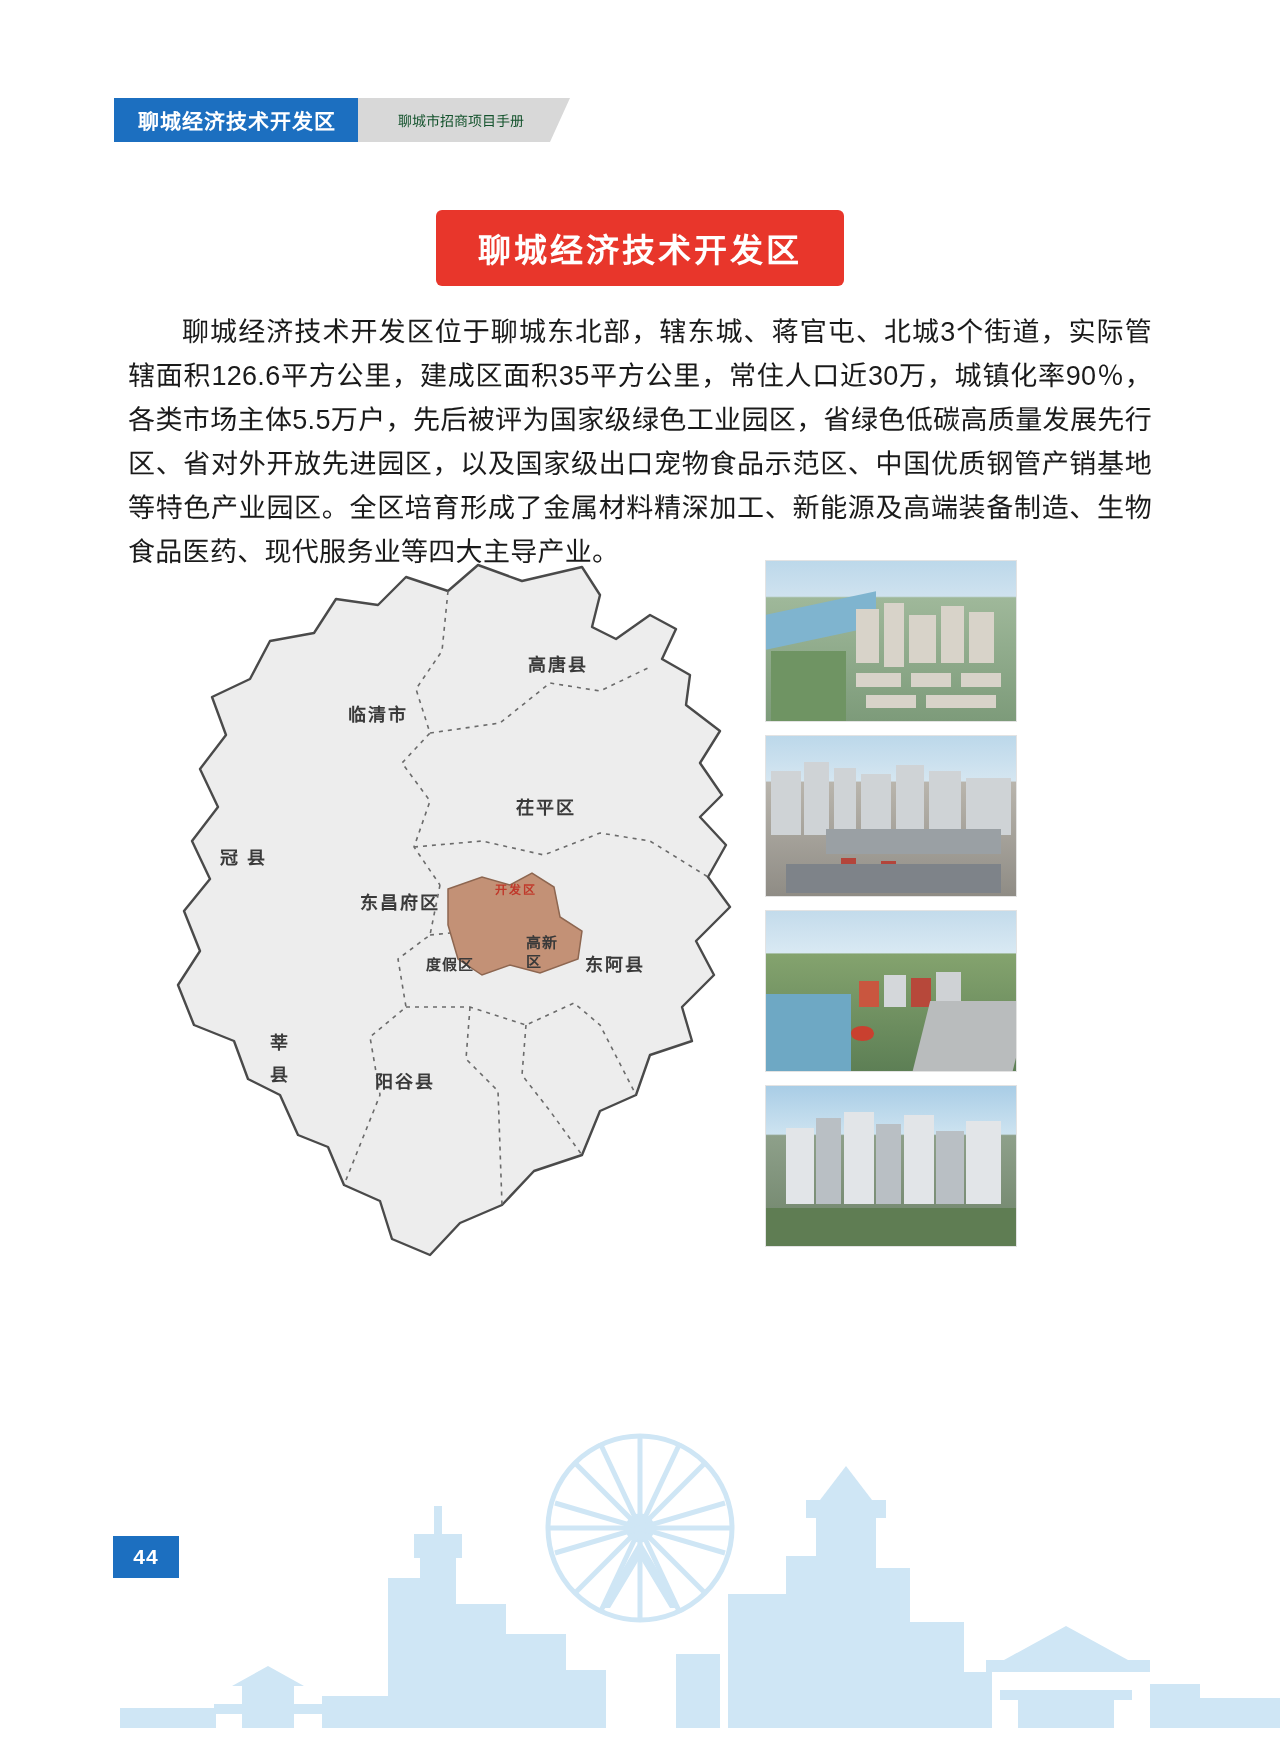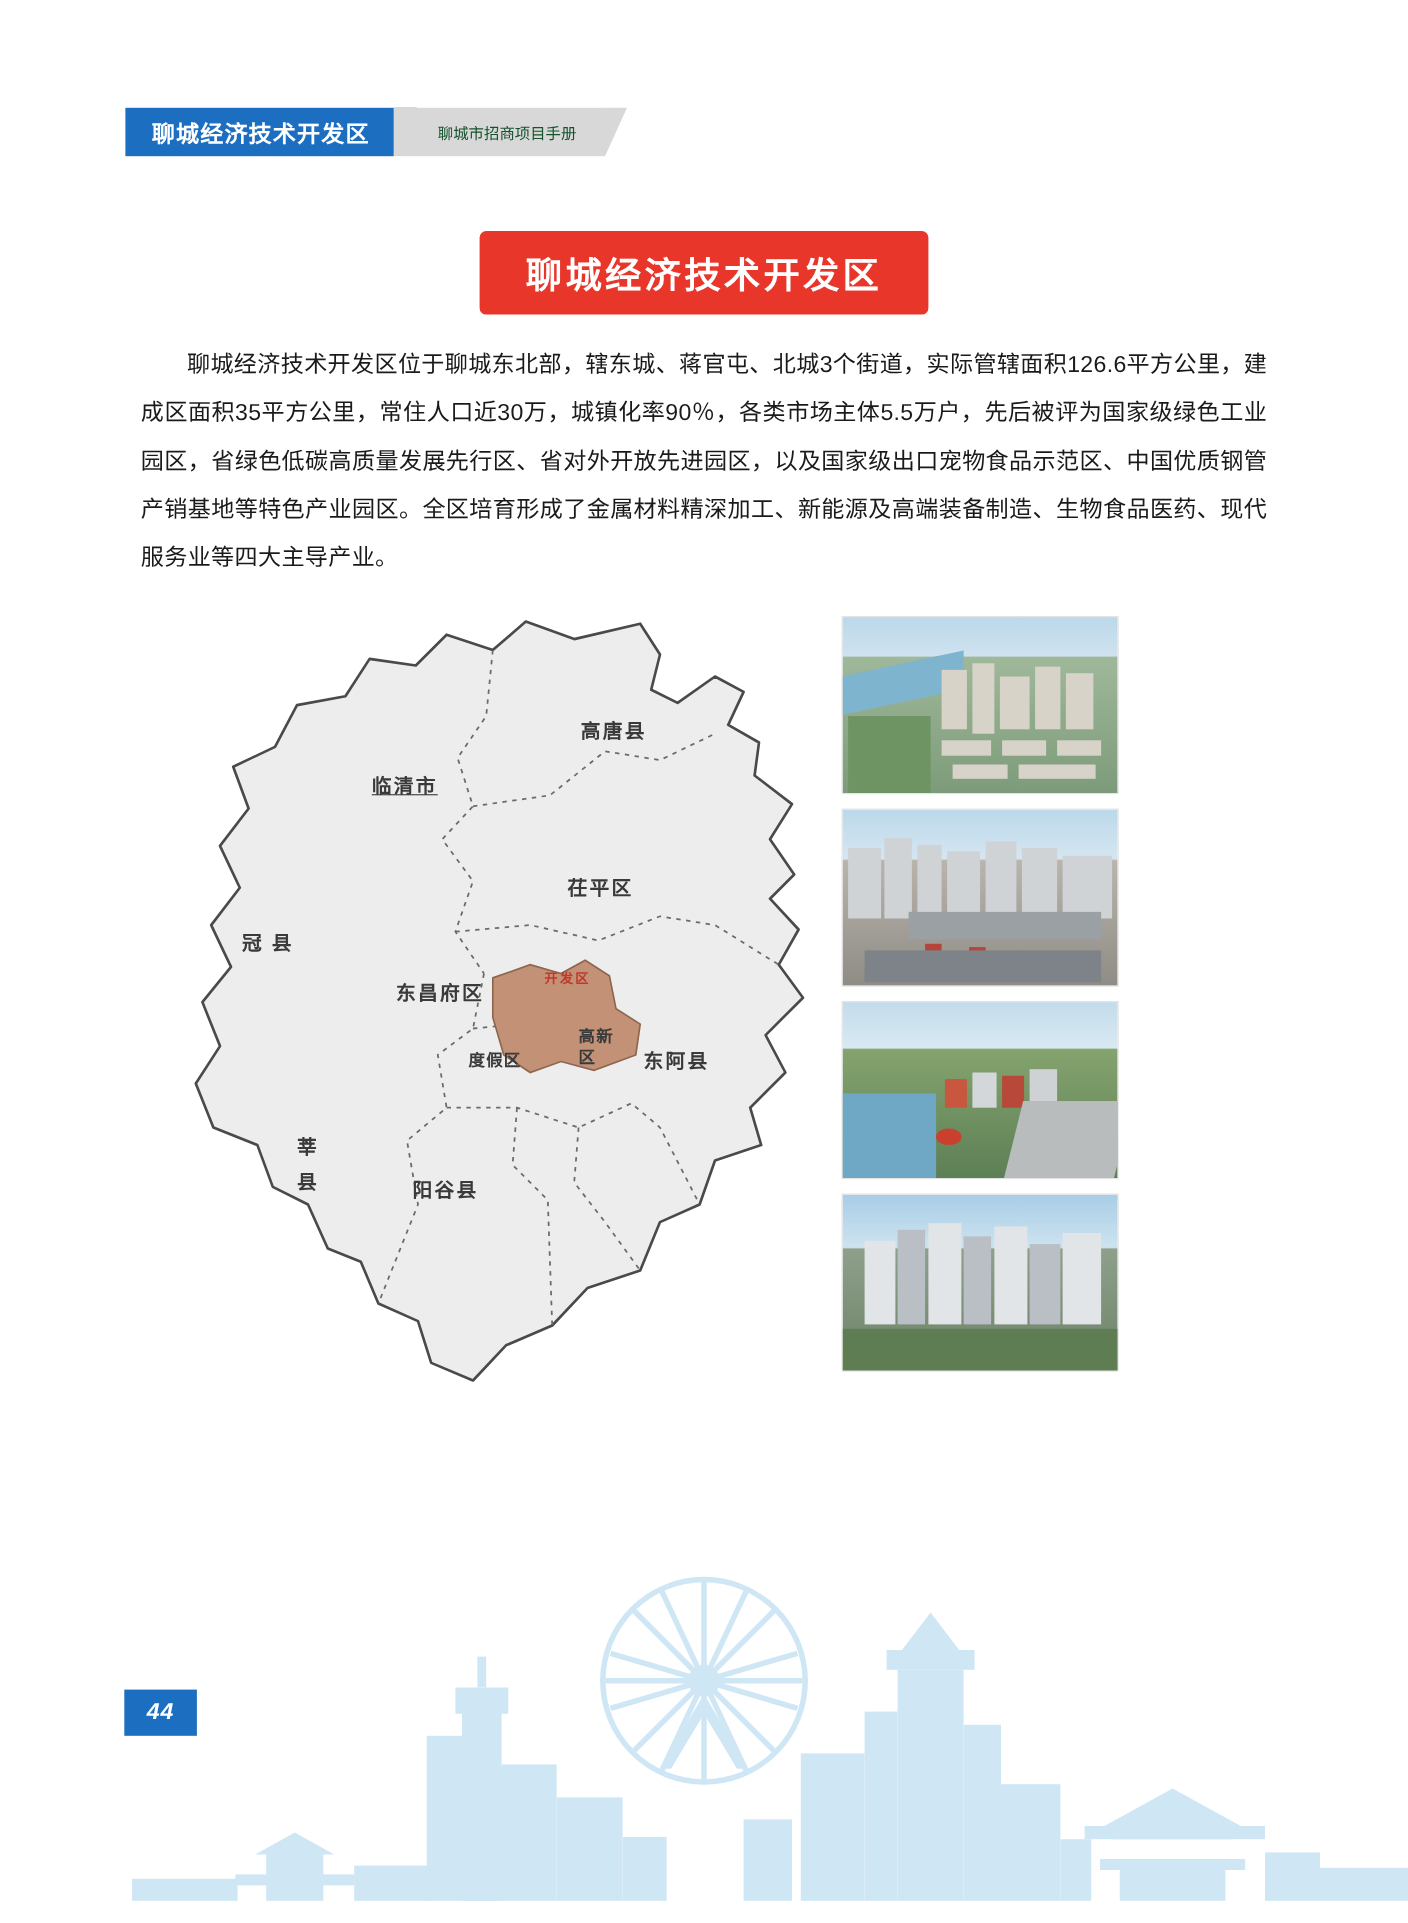--- a/index.html
+++ b/index.html
@@ -85,21 +85,21 @@
     border-radius: 6px;
     white-space: nowrap;
   }
 
   
   .body-text {
     position: absolute;
     top: 310px;
     left: 128px;
     width: 1024px;
-    font-size: 21px;
+    font-size: 27px;
     line-height: 44px;
     color: #1a1a1a;
     text-align: justify;
     text-indent: 2em;
     letter-spacing: 0.3px;
   }
 
   
   .map-wrap {
     position: absolute;
@@ -191,21 +191,20 @@
     width: 66px;
     height: 42px;
     background: #1C6FC0;
     color: #fff;
     font-size: 21px;
     font-weight: bold;
     display: flex;
     align-items: center;
     justify-content: center;
     letter-spacing: 1px;
-    font-style: italic;
   }
 </style>
 </head>
 <body>
 
 <div class="header">
   <div class="header-tab">
     <span class="header-accent"></span>
     <span>聊城经济技术开发区</span>
   </div>
@@ -240,21 +239,21 @@
       <path d="M276 452 L340 452 L396 470 L444 448 L470 470 L506 540"></path>
       <path d="M396 470 L392 520 L420 556 L452 600"></path>
       <path d="M340 452 L336 504 L368 536 L372 650"></path>
     </g>
 
     <path fill="#C39176" stroke="#8d6650" stroke-width="1.5" d="M318 334 L352 322 L380 330 L402 318 L424 332 L430 362 L452 376 L448 404
              L410 418 L380 410 L352 420 L328 404 L318 370 Z"></path>
   </svg>
 
   <div class="map-label" style="left:398px; top:95px;">高唐县</div>
-  <div class="map-label" style="left:208px; top:145px;text-decoration:underline;">临清市</div>
+  <div class="map-label" style="left:218px; top:145px;">临清市</div>
   <div class="map-label" style="left:386px; top:238px;">茌平区</div>
   <div class="map-label" style="left:90px; top:288px;">冠 县</div>
   <div class="map-label" style="left:230px; top:333px;">东昌府区</div>
   <div class="map-label dev" style="left:365px; top:325px;">开发区</div>
   <div class="map-label small" style="left:296px; top:400px;">度假区</div>
   <div class="map-label small" style="left:396px; top:378px;">高新<br>区</div>
   <div class="map-label" style="left:455px; top:395px;">东阿县</div>
   <div class="map-label" style="left:140px; top:473px;">莘<br><span style="display:inline-block;margin-top:6px;">县</span></div>
   <div class="map-label" style="left:245px; top:512px;">阳谷县</div>
 </div>

